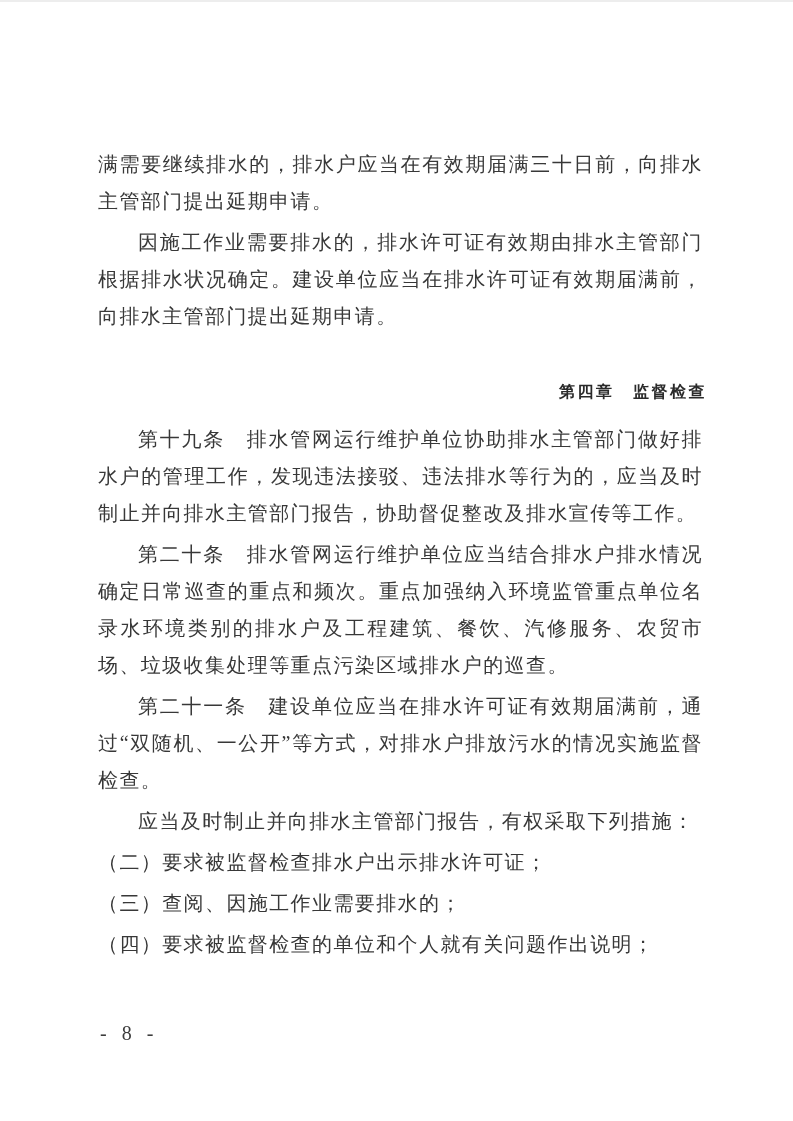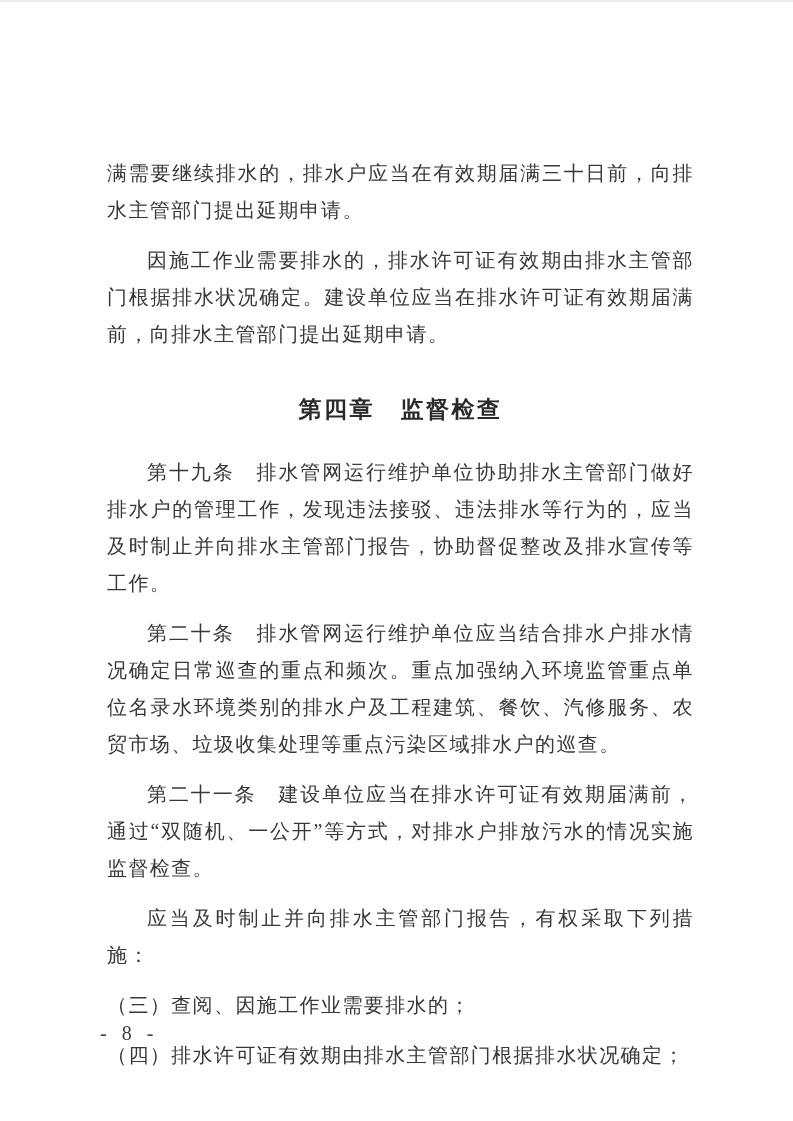--- a/index.html
+++ b/index.html
@@ -22,38 +22,38 @@
     height: 2px;
     background: #ededed;
   }
   .content {
     position: absolute;
     left: 94px;
     top: 142px;
     width: 613px;
   }
   .para {
-    margin: 13px;
+    margin: 4px;
     font-size: 20px;
     line-height: 37px;
     letter-spacing: 1.4px;
     text-align: justify;
     text-justify: inter-ideograph;
     font-weight: normal;
   }
   .para.indent {
     text-indent: 2em;
   }
   .chapter-heading {
-    margin: 38px 0 26px 0;
-    font-size: 23px;
+    margin: 38px 0 11px 0;
+    font-size: 16px;
     line-height: 37px;
     font-weight: bold;
     color: #2a2a2a;
-    text-align: center;
+    text-align: right;
     letter-spacing: 2.5px;
   }
   .page-number {
     position: absolute;
     left: 100px;
     top: 1022px;
     font-size: 20px;
     letter-spacing: 5px;
     color: #3d3d3d;
   }
@@ -73,20 +73,21 @@
 
     <p class="para indent">第十九条　排水管网运行维护单位协助排水主管部门做好排水户的管理工作，发现违法接驳、违法排水等行为的，应当及时制止并向排水主管部门报告，协助督促整改及排水宣传等工作。</p>
 
     <p class="para indent">第二十条　排水管网运行维护单位应当结合排水户排水情况确定日常巡查的重点和频次。重点加强纳入环境监管重点单位名录水环境类别的排水户及工程建筑、餐饮、汽修服务、农贸市场、垃圾收集处理等重点污染区域排水户的巡查。</p>
 
     <p class="para indent">第二十一条　建设单位应当在排水许可证有效期届满前，通过“双随机、一公开”等方式，对排水户排放污水的情况实施监督检查。</p>
 
     <p class="para indent">应当及时制止并向排水主管部门报告，有权采取下列措施：</p>
 
 
+    <p class="para">（二）要求被监督检查排水户出示排水许可证；</p>
 
     <p class="para">（三）查阅、因施工作业需要排水的；</p>
 
-    <p class="para">（四）排水许可证有效期由排水主管部门根据排水状况确定；</p>
+    <p class="para">（四）要求被监督检查的单位和个人就有关问题作出说明；</p>
   </div>
 
   <div class="page-number">- 8 -</div>
 </div>
 
 </body></html>

